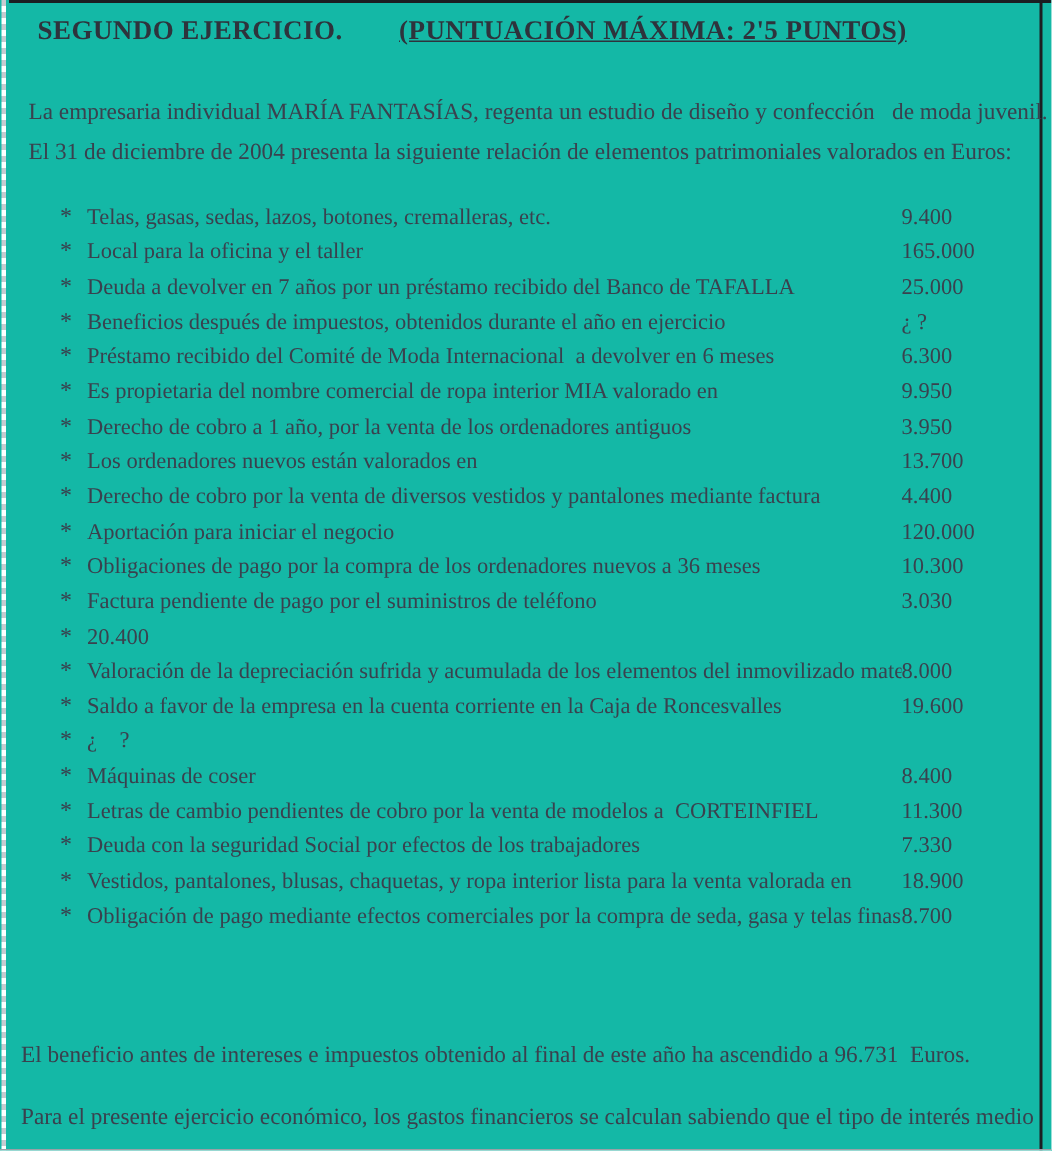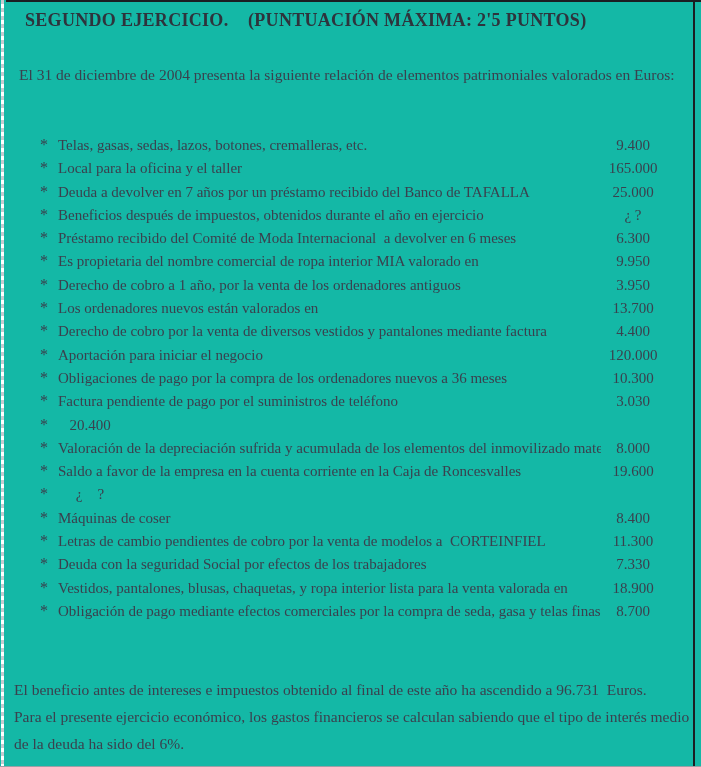--- a/index.html
+++ b/index.html
@@ -13,51 +13,52 @@
     position:absolute; left:1px; top:0; bottom:0; width:3px;
     background:repeating-linear-gradient(to bottom,#c6cbd0 0px,#c6cbd0 4px,#ffffff 4px,#ffffff 8px);
   }
   .top-edge    { position:absolute; top:0; left:6px; right:0; height:2px; background:#1b1e22; }
   .right-edge  { position:absolute; right:6px; top:0; bottom:0; width:2px; background:#1b1e22; }
   .bottom-edge { position:absolute; bottom:0; left:0; right:0; height:1px; background:#9aa0a6; }
 
   .title-row { position:absolute; top:10px; left:25px; right:40px; height:24px;
                font-weight:bold; font-size:18px; color:#2e333c; }
   .title-left  { position:absolute; left:0; top:0; white-space:pre; letter-spacing:0.3px; }
-  .title-right { position:absolute; left:223px; top:0; white-space:pre; letter-spacing:0.3px; }
+  .title-right { position:absolute; left:241px; top:0; white-space:pre; letter-spacing:0.3px;text-decoration:underline; }
 
   .intro { position:absolute; top:61px; left:19px; right:16px;
            font-size:15.5px; line-height:27px; }
   .intro div { white-space:pre; }
 
   .items { position:absolute; top:136px; left:40px; right:36px; }
   .row   { display:flex; align-items:baseline; height:23.3px; font-size:15px; }
   .bullet{ flex:none; width:18px; font-size:16px; color:#39404d; }
   .label { flex:1 1 auto; white-space:pre; overflow:hidden; }
-  .value { flex:none; min-width:64px; text-align:center; white-space:pre; }
+  .value { flex:none; min-width:64px; text-align:left; white-space:pre; }
 
   .footer { position:absolute; top:676px; left:14px; right:16px;
             font-size:15.5px; line-height:27px; }
-  .footer div { white-space:pre; }
+  .footer div { white-space:pre;margin-top:14px; }
 </style>
 </head>
 <body>
 
 <div class="page">
   <div class="left-edge"></div>
   <div class="top-edge"></div>
   <div class="right-edge"></div>
   <div class="bottom-edge"></div>
 
   <div class="title-row">
     <span class="title-left">SEGUNDO EJERCICIO.</span>
     <span class="title-right">(PUNTUACIÓN MÁXIMA: 2'5 PUNTOS)</span>
   </div>
 
   <div class="intro">
+    <div>La empresaria individual MARÍA FANTASÍAS, regenta un estudio de diseño y confección   de moda juvenil.</div>
     <div>El 31 de diciembre de 2004 presenta la siguiente relación de elementos patrimoniales valorados en Euros:</div>
   </div>
 
   <div class="items" id="items">
     <div class="row">
       <span class="bullet">*</span>
       <span class="label">Telas, gasas, sedas, lazos, botones, cremalleras, etc.</span>
       <span class="value">9.400</span>
     </div>
 

